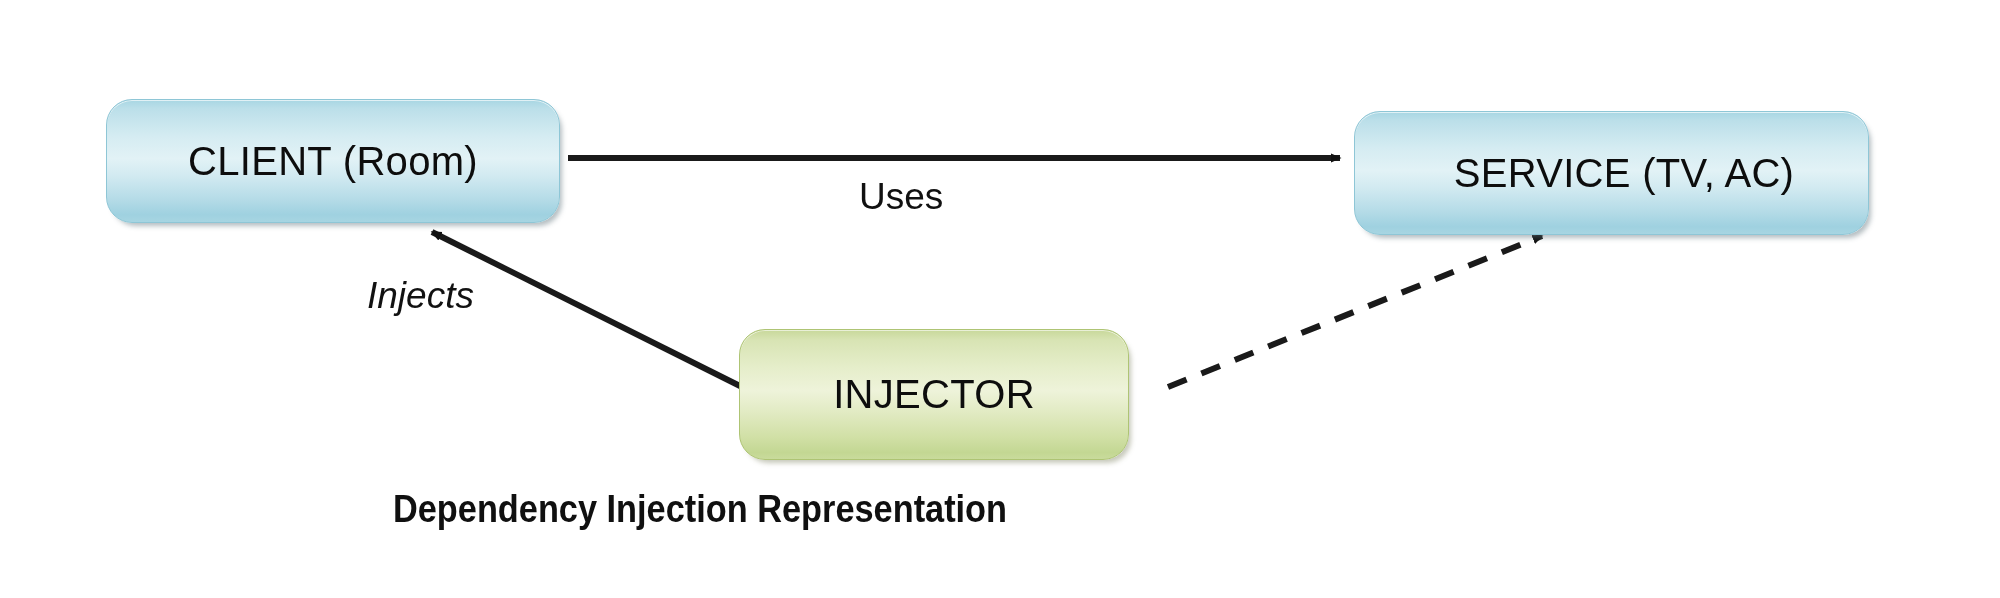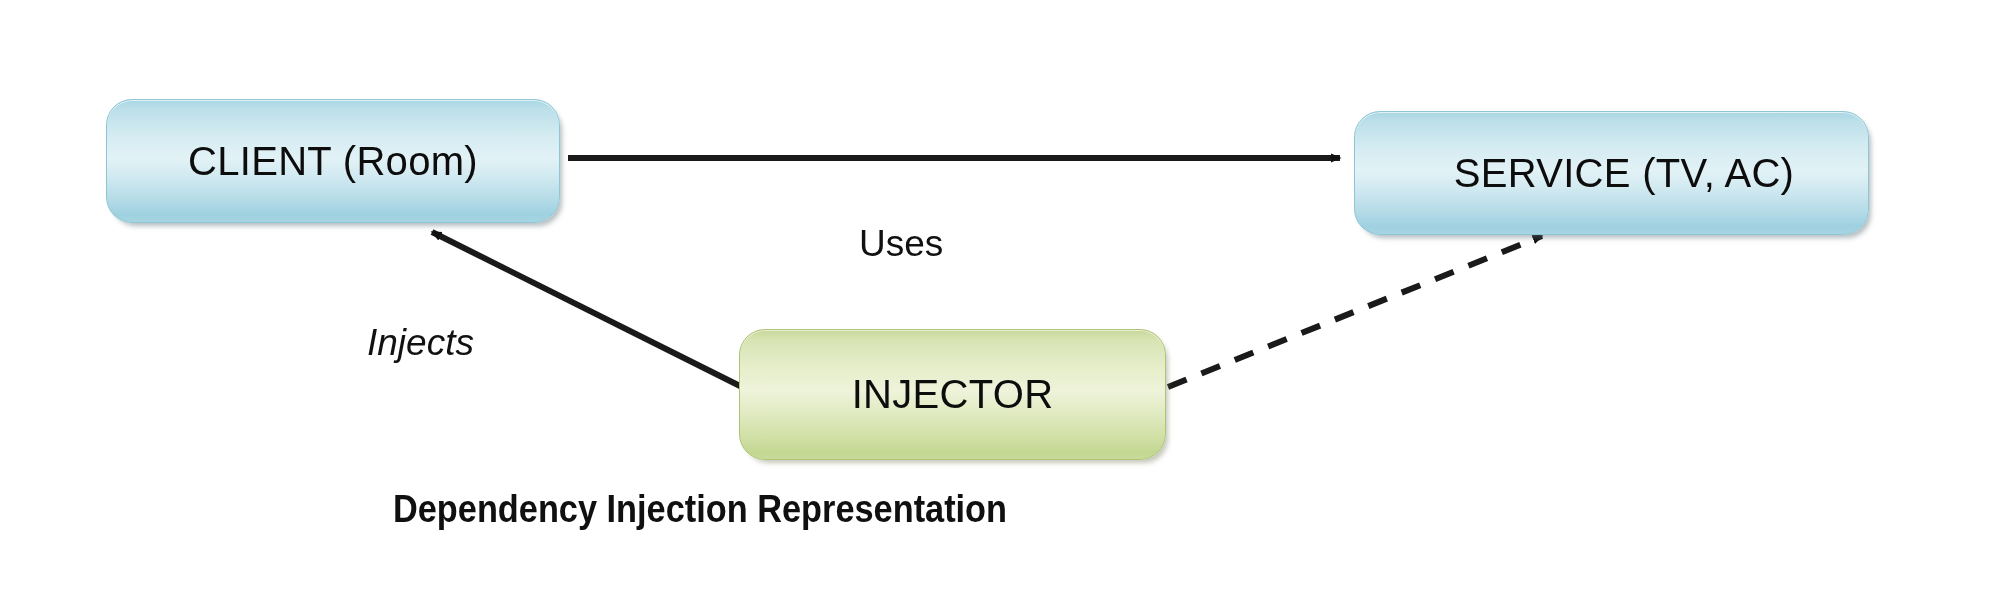--- a/index.html
+++ b/index.html
@@ -73,30 +73,29 @@
         #c3d793 95%,
         #c9db9c 100%);
     border: 1px solid #aec474;
     box-shadow:
       4px 5px 5px -2px rgba(120,125,90,0.42),
       inset 0 1px 0 rgba(255,255,255,0.6);
   }
 
   #client-node  { left: 106px;  top: 99px;  width: 454px; height: 124px; }
   #service-node { left: 1354px; top: 111px;  width: 515px; height: 124px; padding-left: 25px; }
-  #injector-node{ left: 739px;  top: 329px; width: 427px; height: 131px; }
+  #injector-node{ left: 739px;  top: 329px; width: 390px; height: 131px; }
 
   
   .edge-label {
     position: absolute;
     font-size: 37px;
     color: #111111;
     white-space: nowrap;
     font-weight: 400;
-    margin-top: 47px;
   }
   #uses-label    { left: 859px; top: 176px; }
   #injects-label { left: 367px; top: 275px; font-style: italic; }
 
   
   #caption {
     position: absolute;
     left: 0;
     top: 487px;
     width: 1400px;

